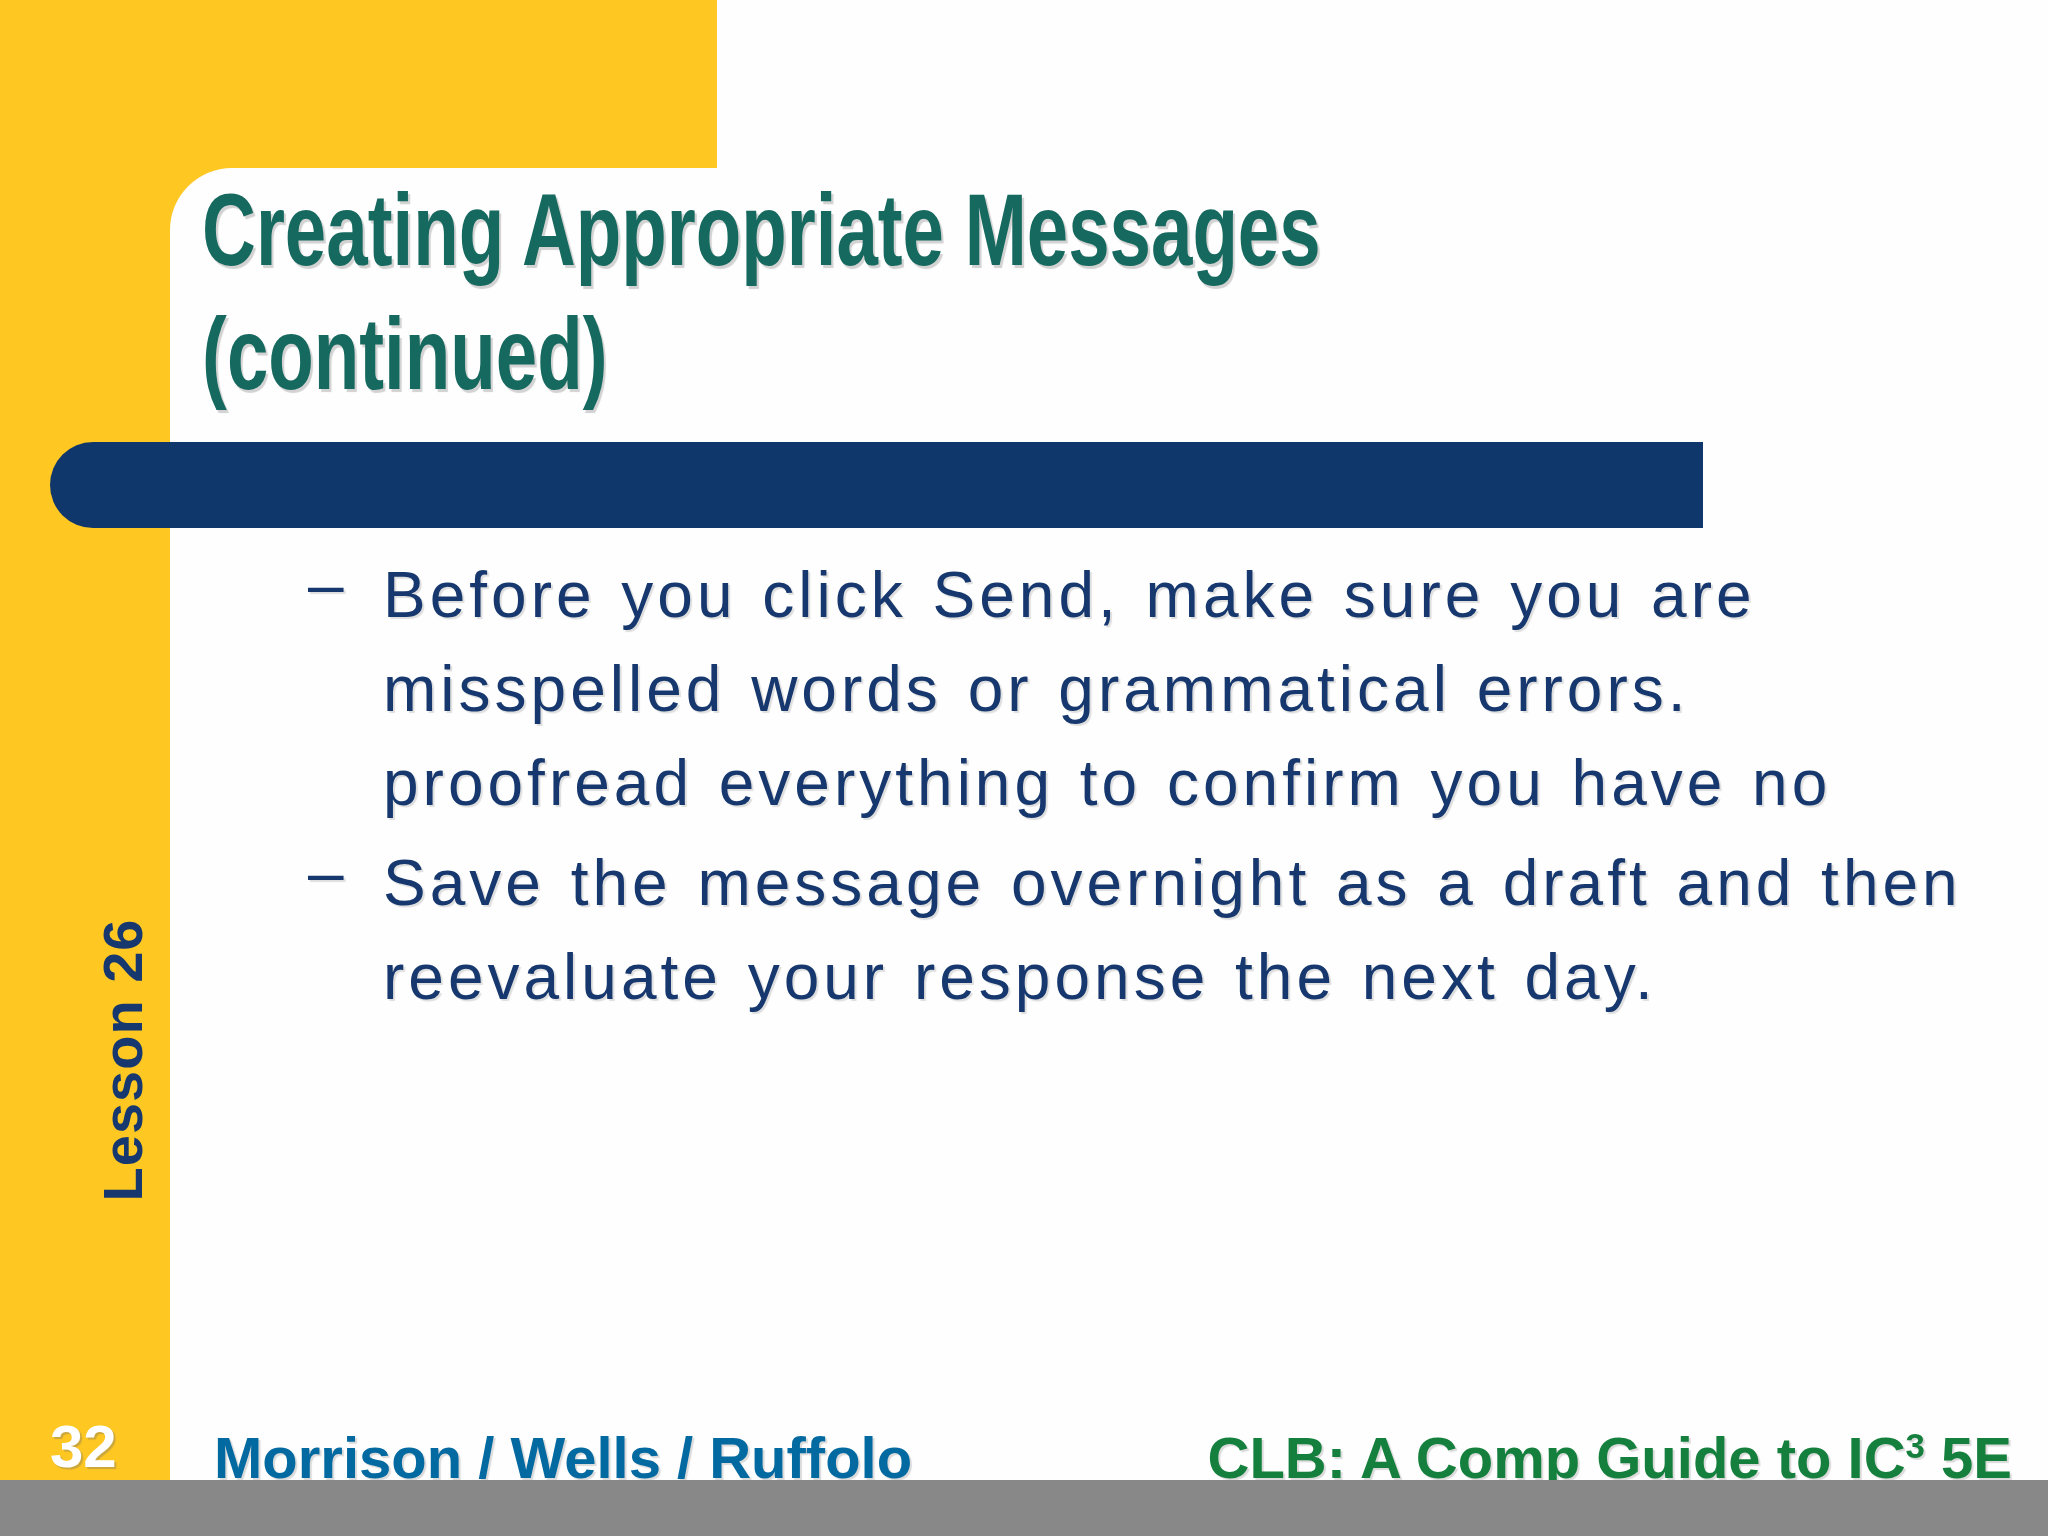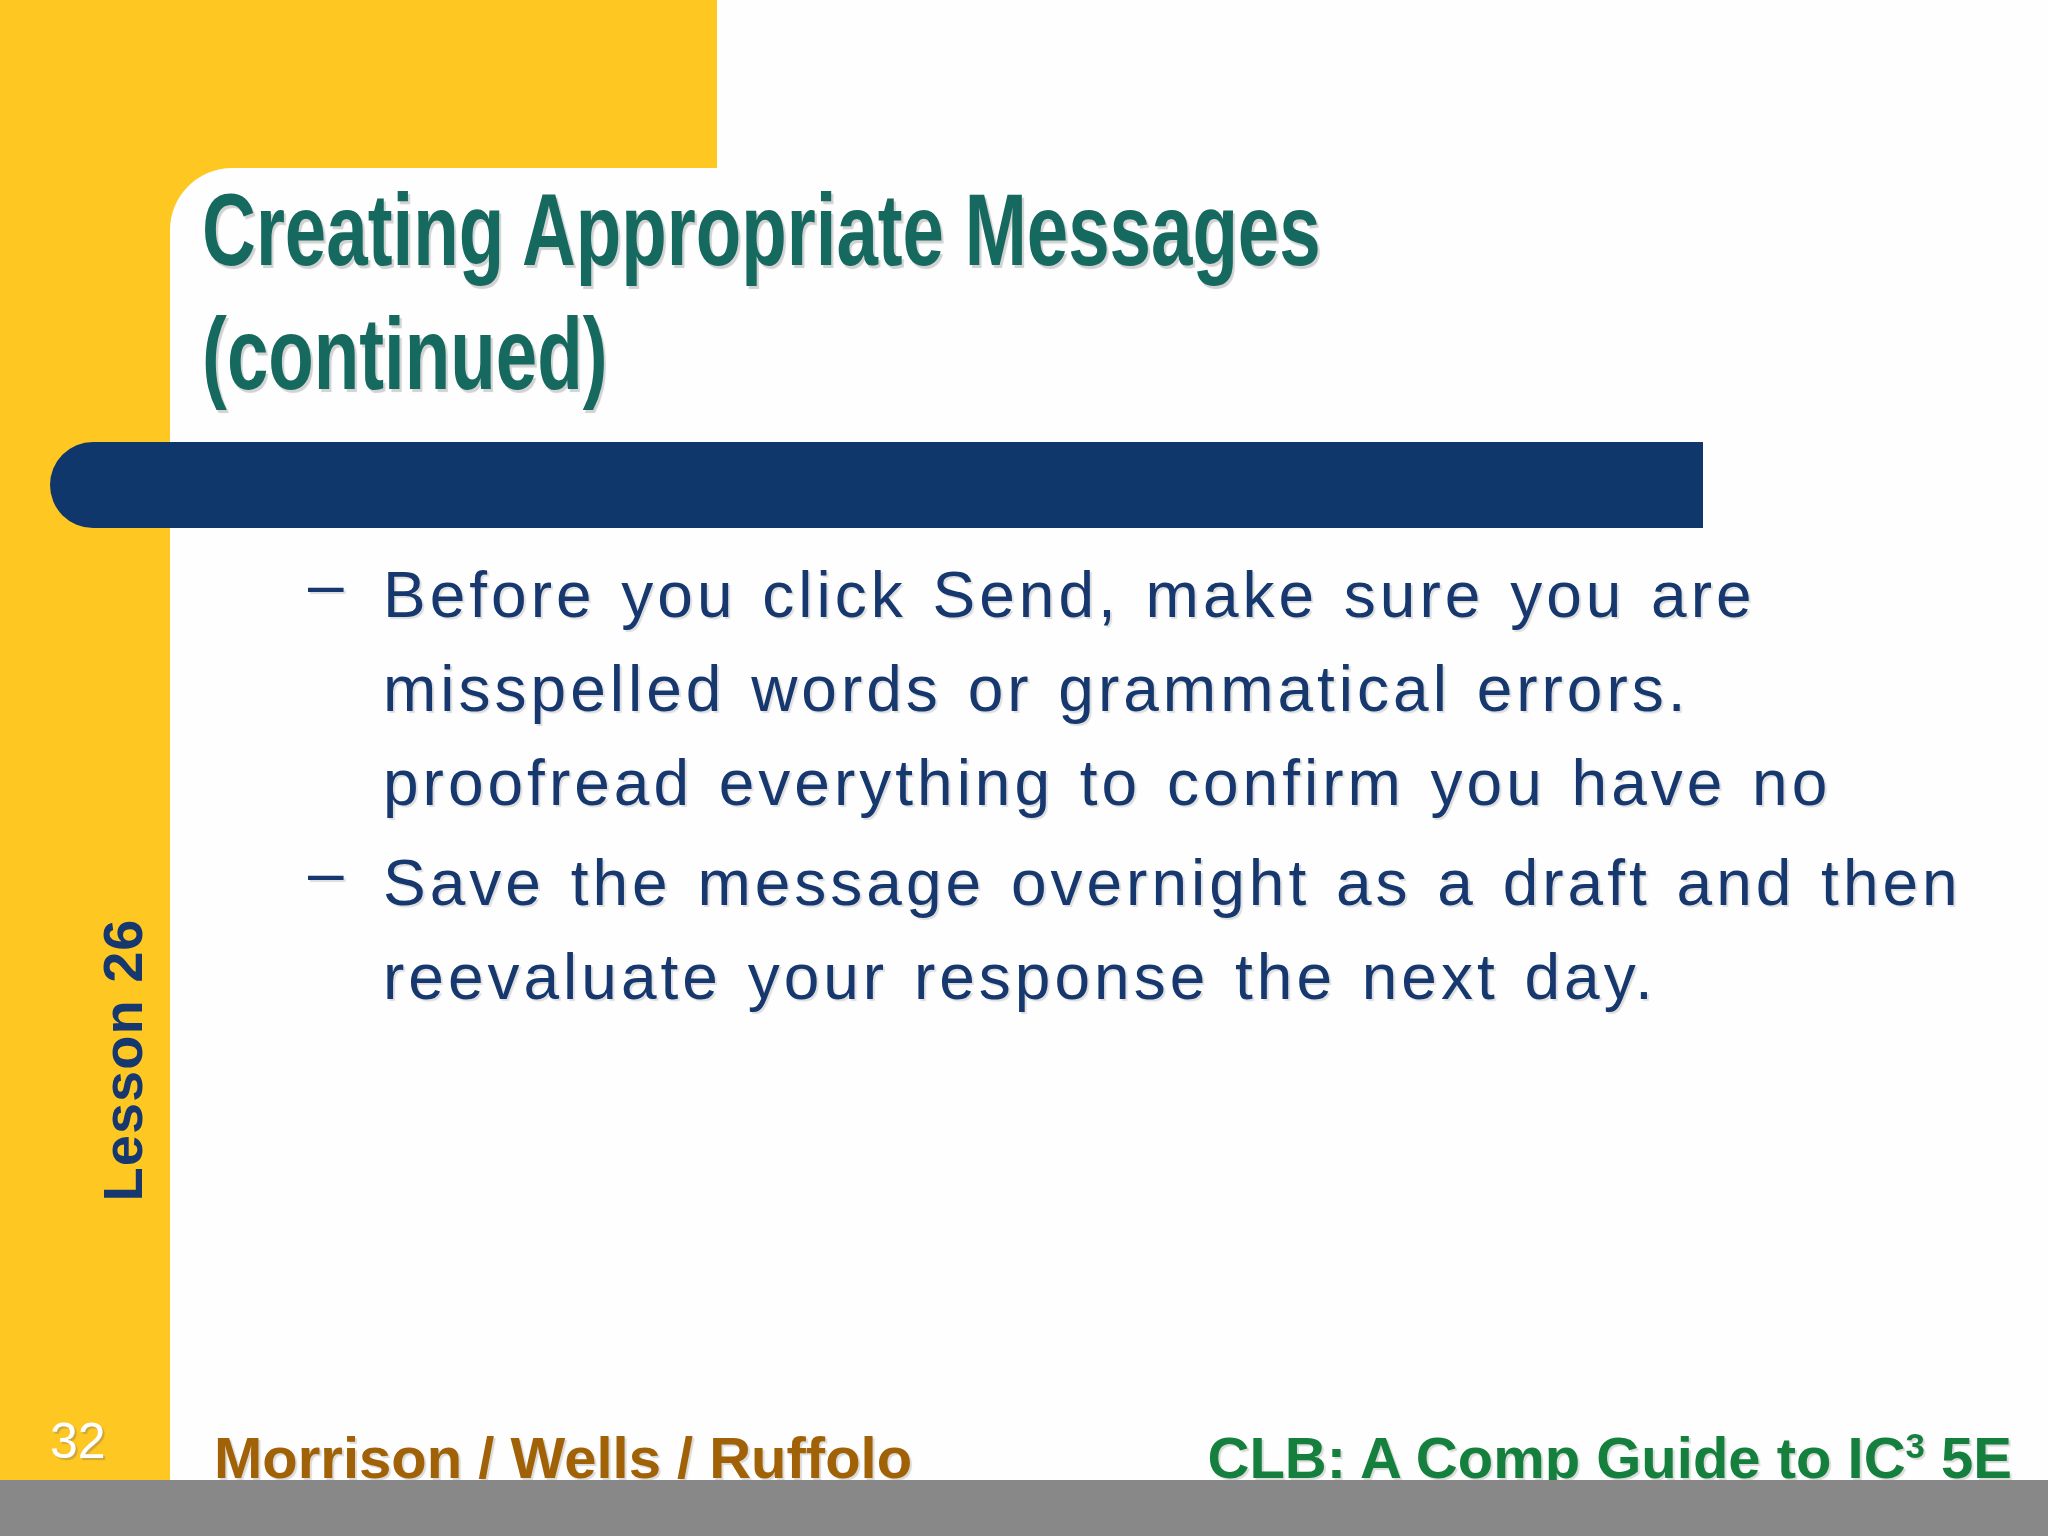--- a/index.html
+++ b/index.html
@@ -56,26 +56,26 @@
   
   .lesson-label{
     position:absolute;left:122px;top:1060px;z-index:3;
     transform:translate(-50%,-50%) rotate(-90deg);
     font-size:56px;font-weight:bold;color:#17386E;
     white-space:nowrap;letter-spacing:1px;
   }
   
   .page-number{
     position:absolute;left:50px;top:1412px;z-index:3;
-    font-size:50px;font-weight:normal;color:#FFFFFF;
+    font-size:60px;font-weight:bold;color:#FFFFFF;
     text-shadow:2px 2px 1px rgba(110,110,110,0.35);
   }
   .footer-authors{
     position:absolute;left:214px;top:1424px;z-index:3;
-    font-size:58px;font-weight:bold;color:#a16207;
+    font-size:58px;font-weight:bold;color:#0369a1;
     text-shadow:2px 2px 1px rgba(110,110,110,0.25);
     white-space:nowrap;
   }
   .footer-book{
     position:absolute;right:36px;top:1424px;z-index:3;
     font-size:58px;font-weight:bold;color:#15803d;
     text-shadow:2px 2px 1px rgba(110,110,110,0.25);
     white-space:nowrap;
   }
   .footer-book sup{font-size:60%;vertical-align:super;line-height:0;}

